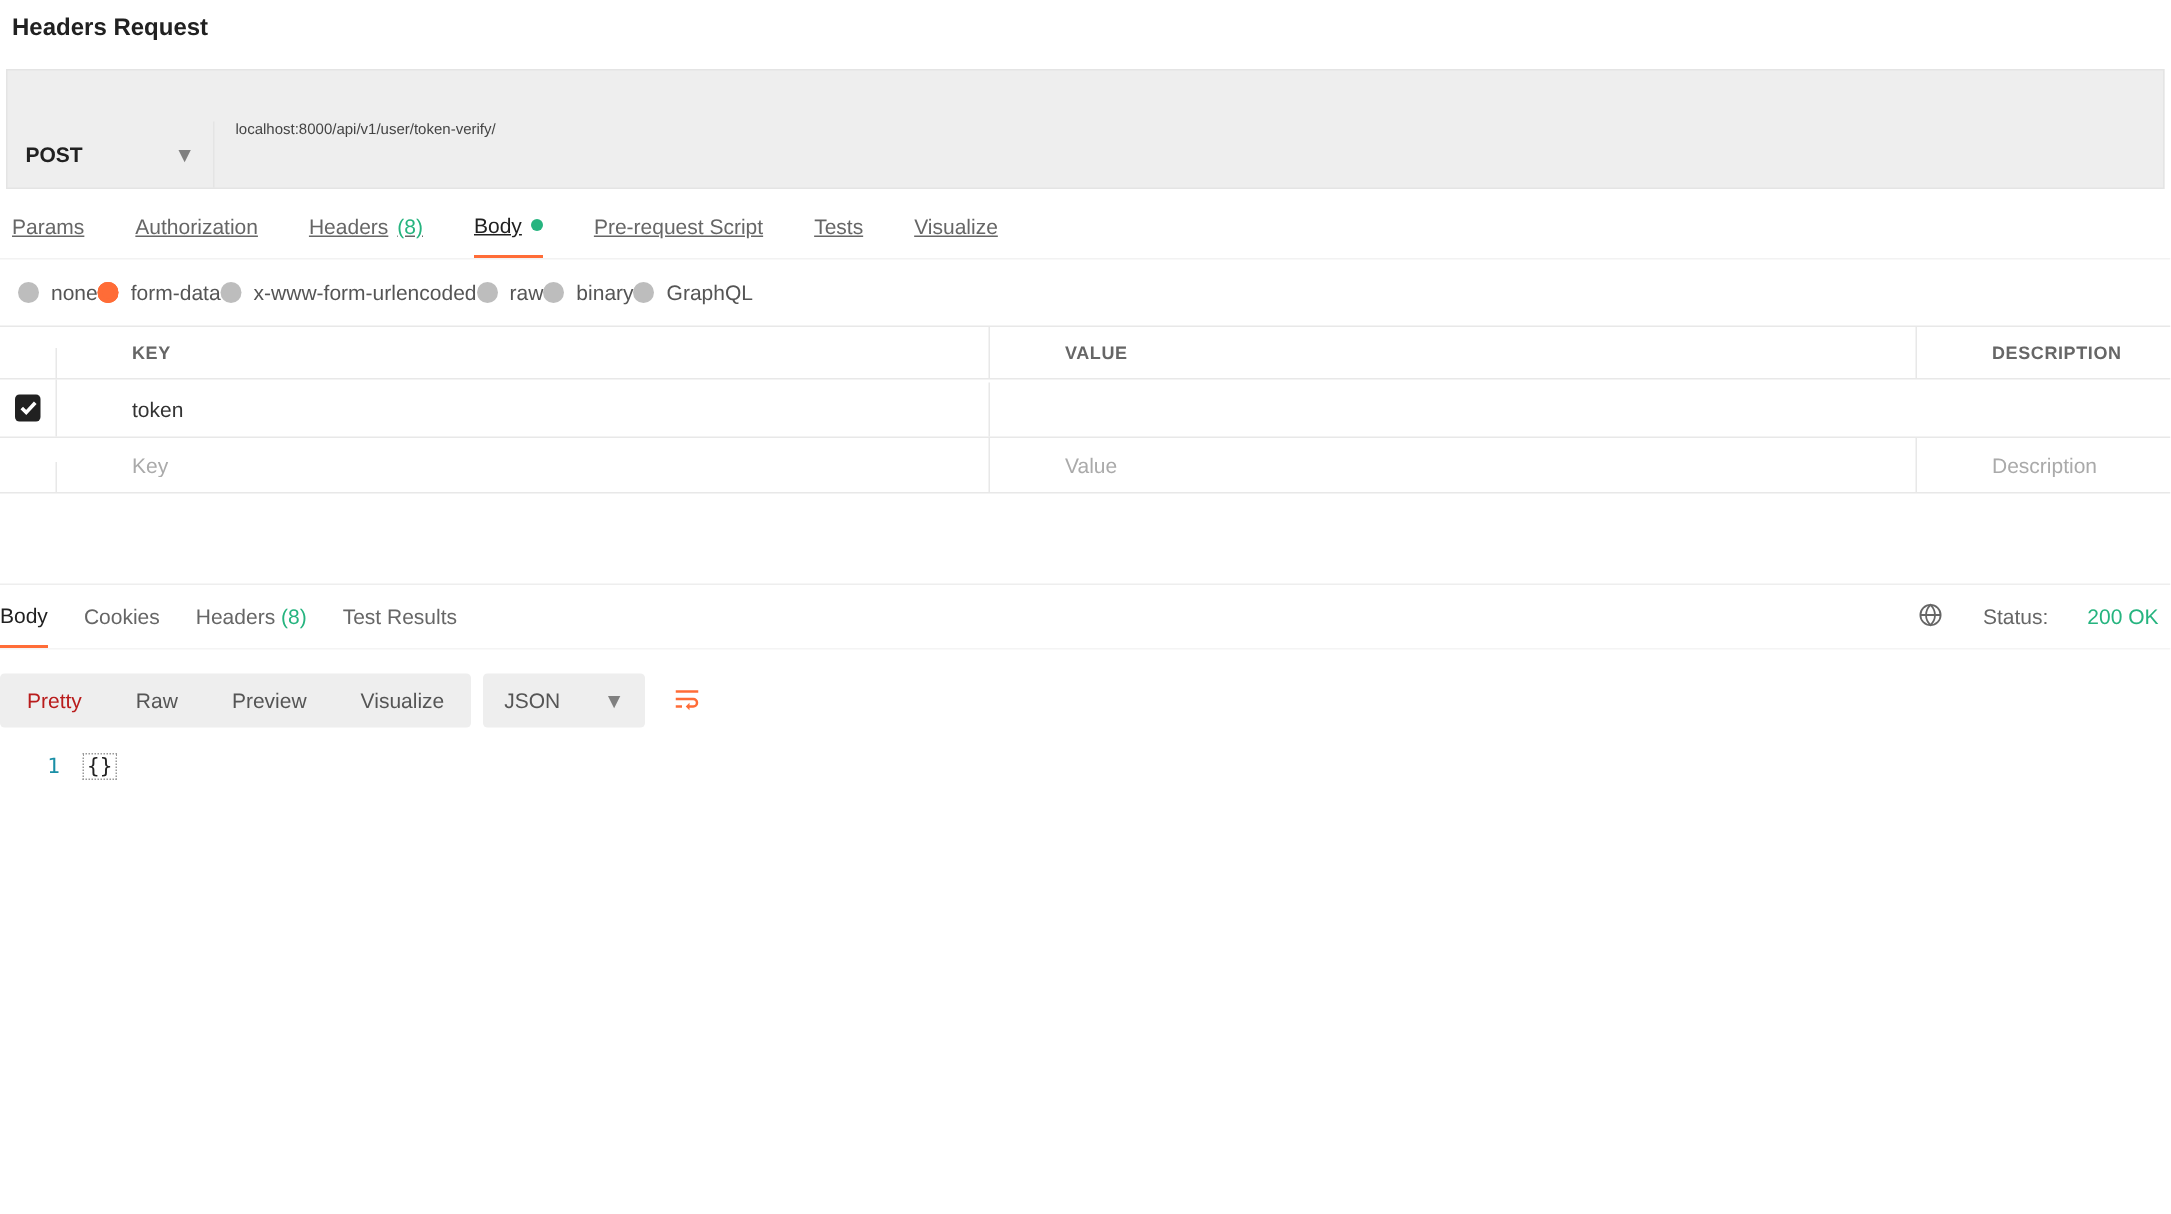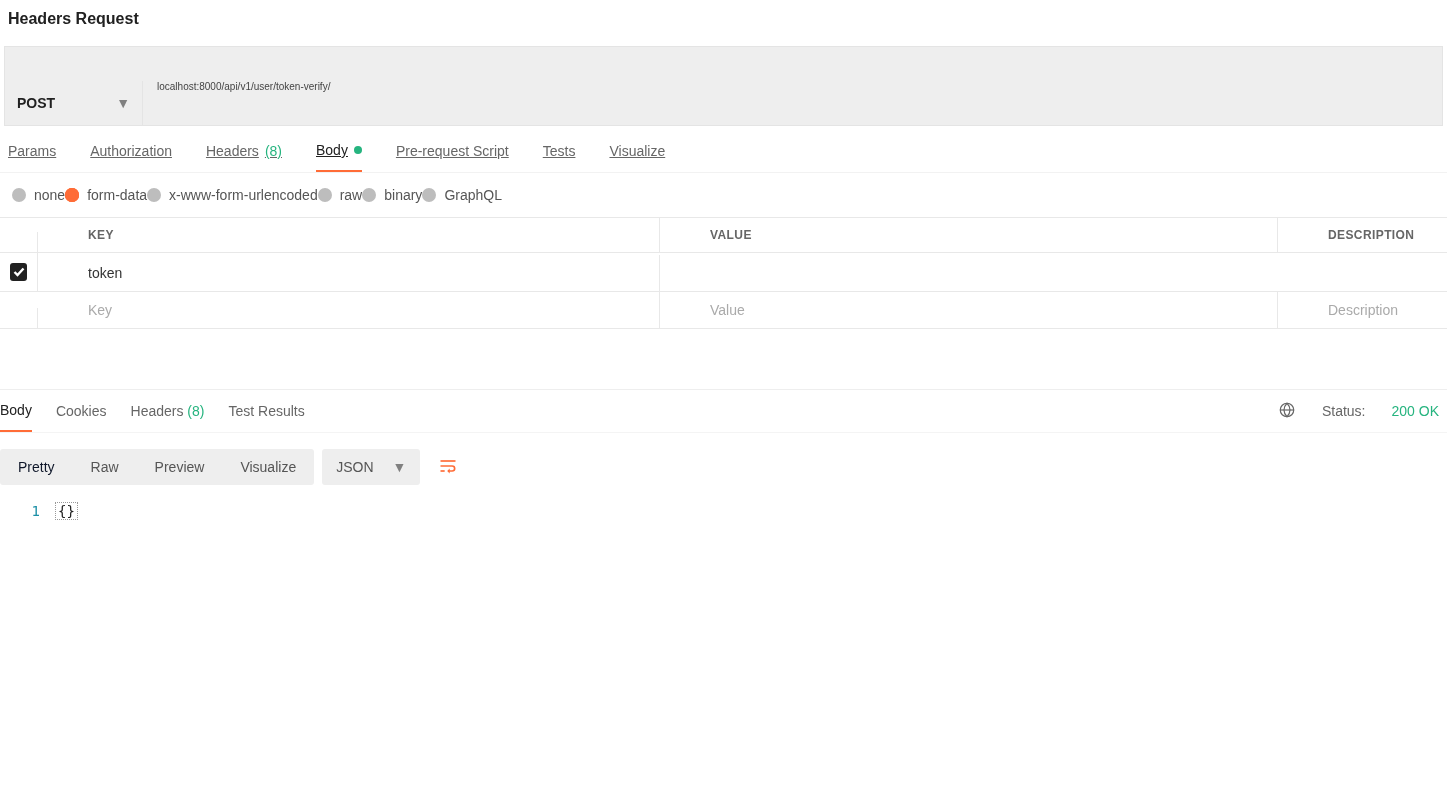--- a/index.html
+++ b/index.html
@@ -161,25 +161,25 @@
     display: flex;
     background: #eeeeee;
     border-radius: 3px;
     overflow: hidden;
   }
   .seg-btn {
     padding: 10px 18px;
     color: #555;
     cursor: pointer;
   }
-  .seg-btn.active { color: #0f172a; font-weight: 500; }
+  .seg-btn.active { color: #b91c1c; font-weight: 500; }
   .fmt-select {
     display: flex;
     align-items: center;
-    gap: 19px;
+    gap: 29px;
     background: #eeeeee;
     padding: 10px 14px;
     border-radius: 3px;
     color: #555;
     cursor: pointer;
   }
   .wrap-btn {
     width: 40px; height: 40px;
     display:flex; align-items:center; justify-content:center;
     border-radius: 3px;

